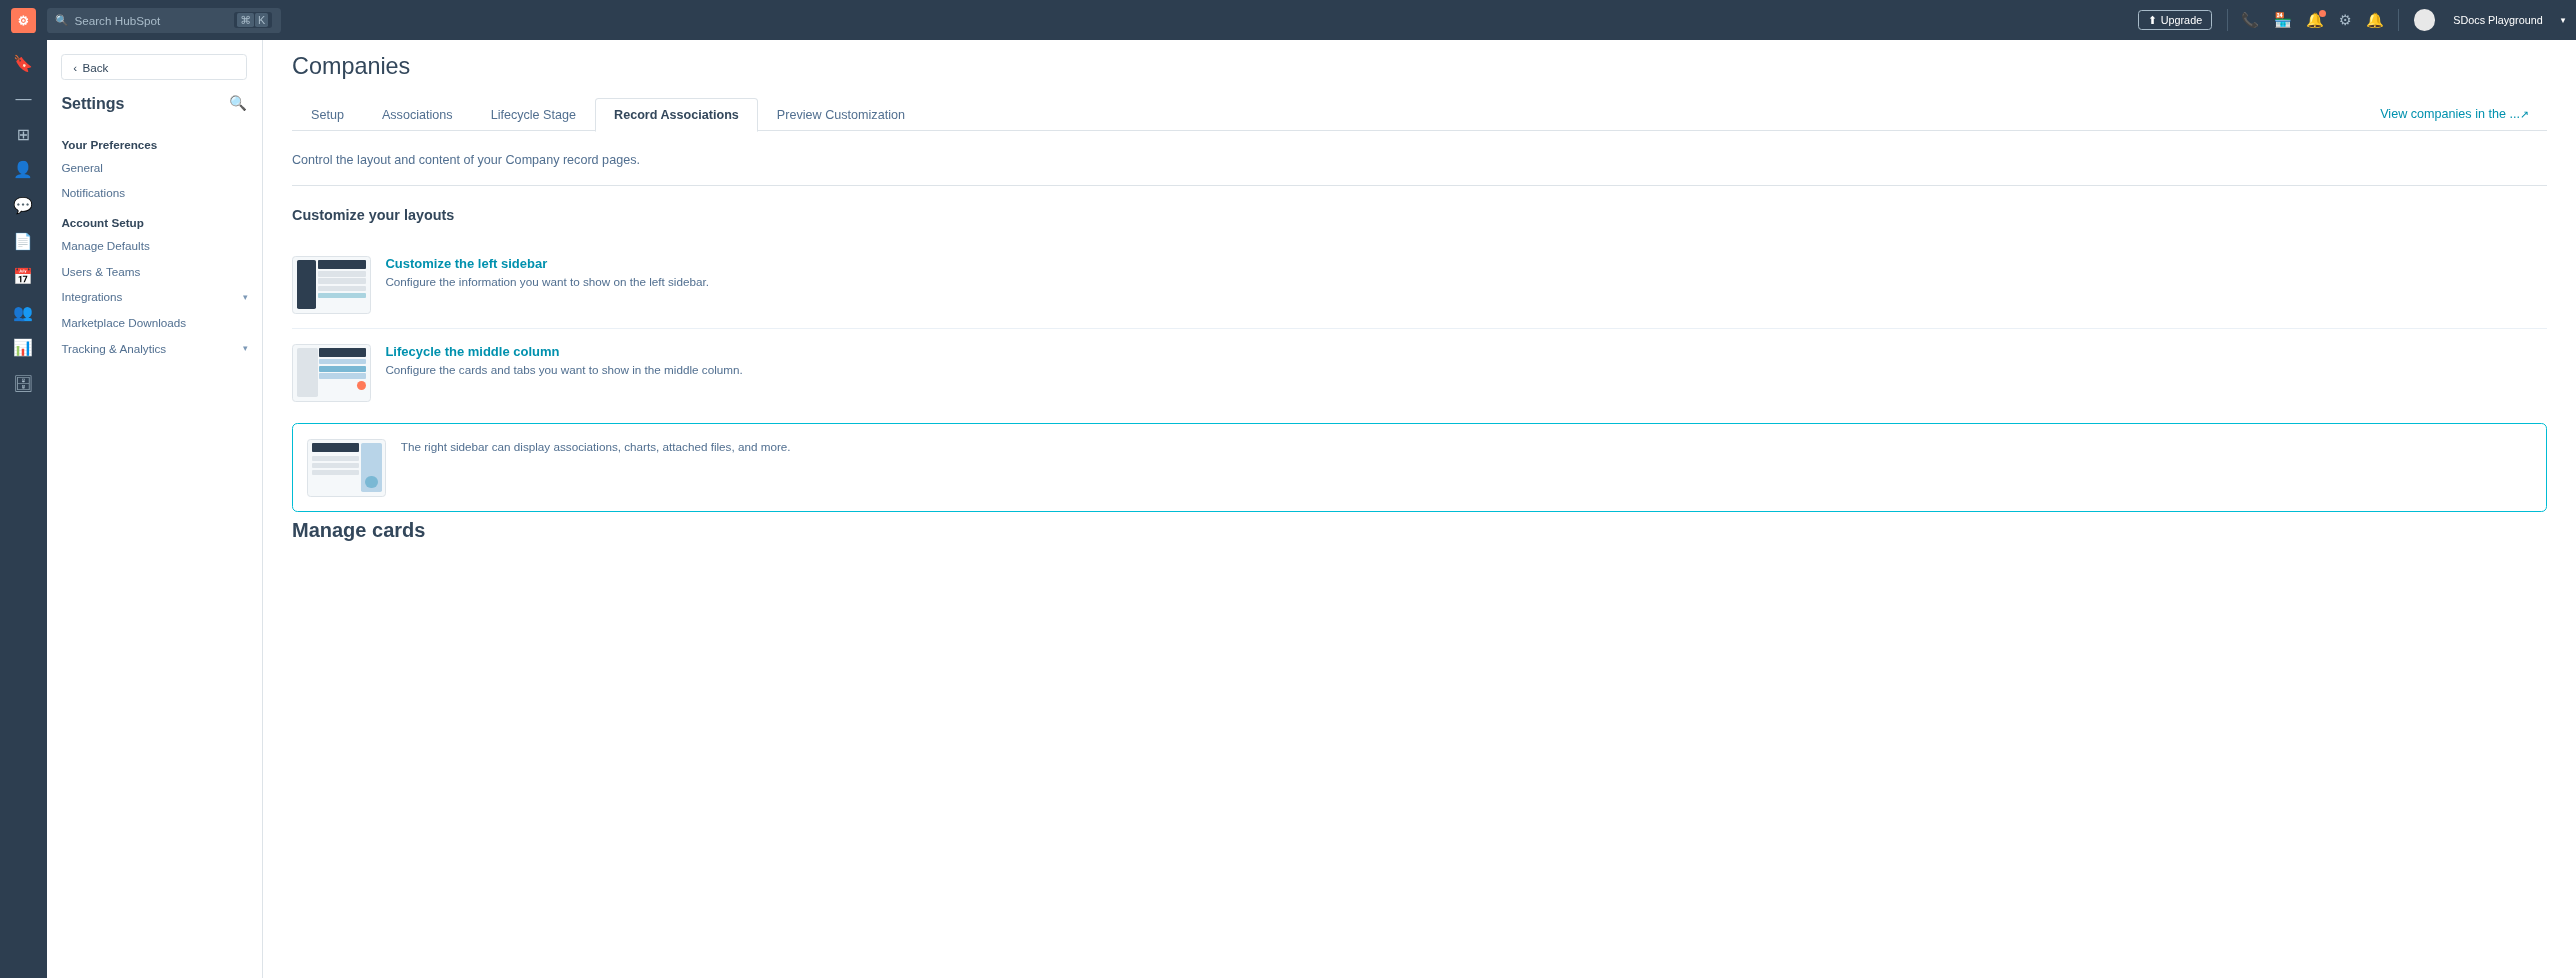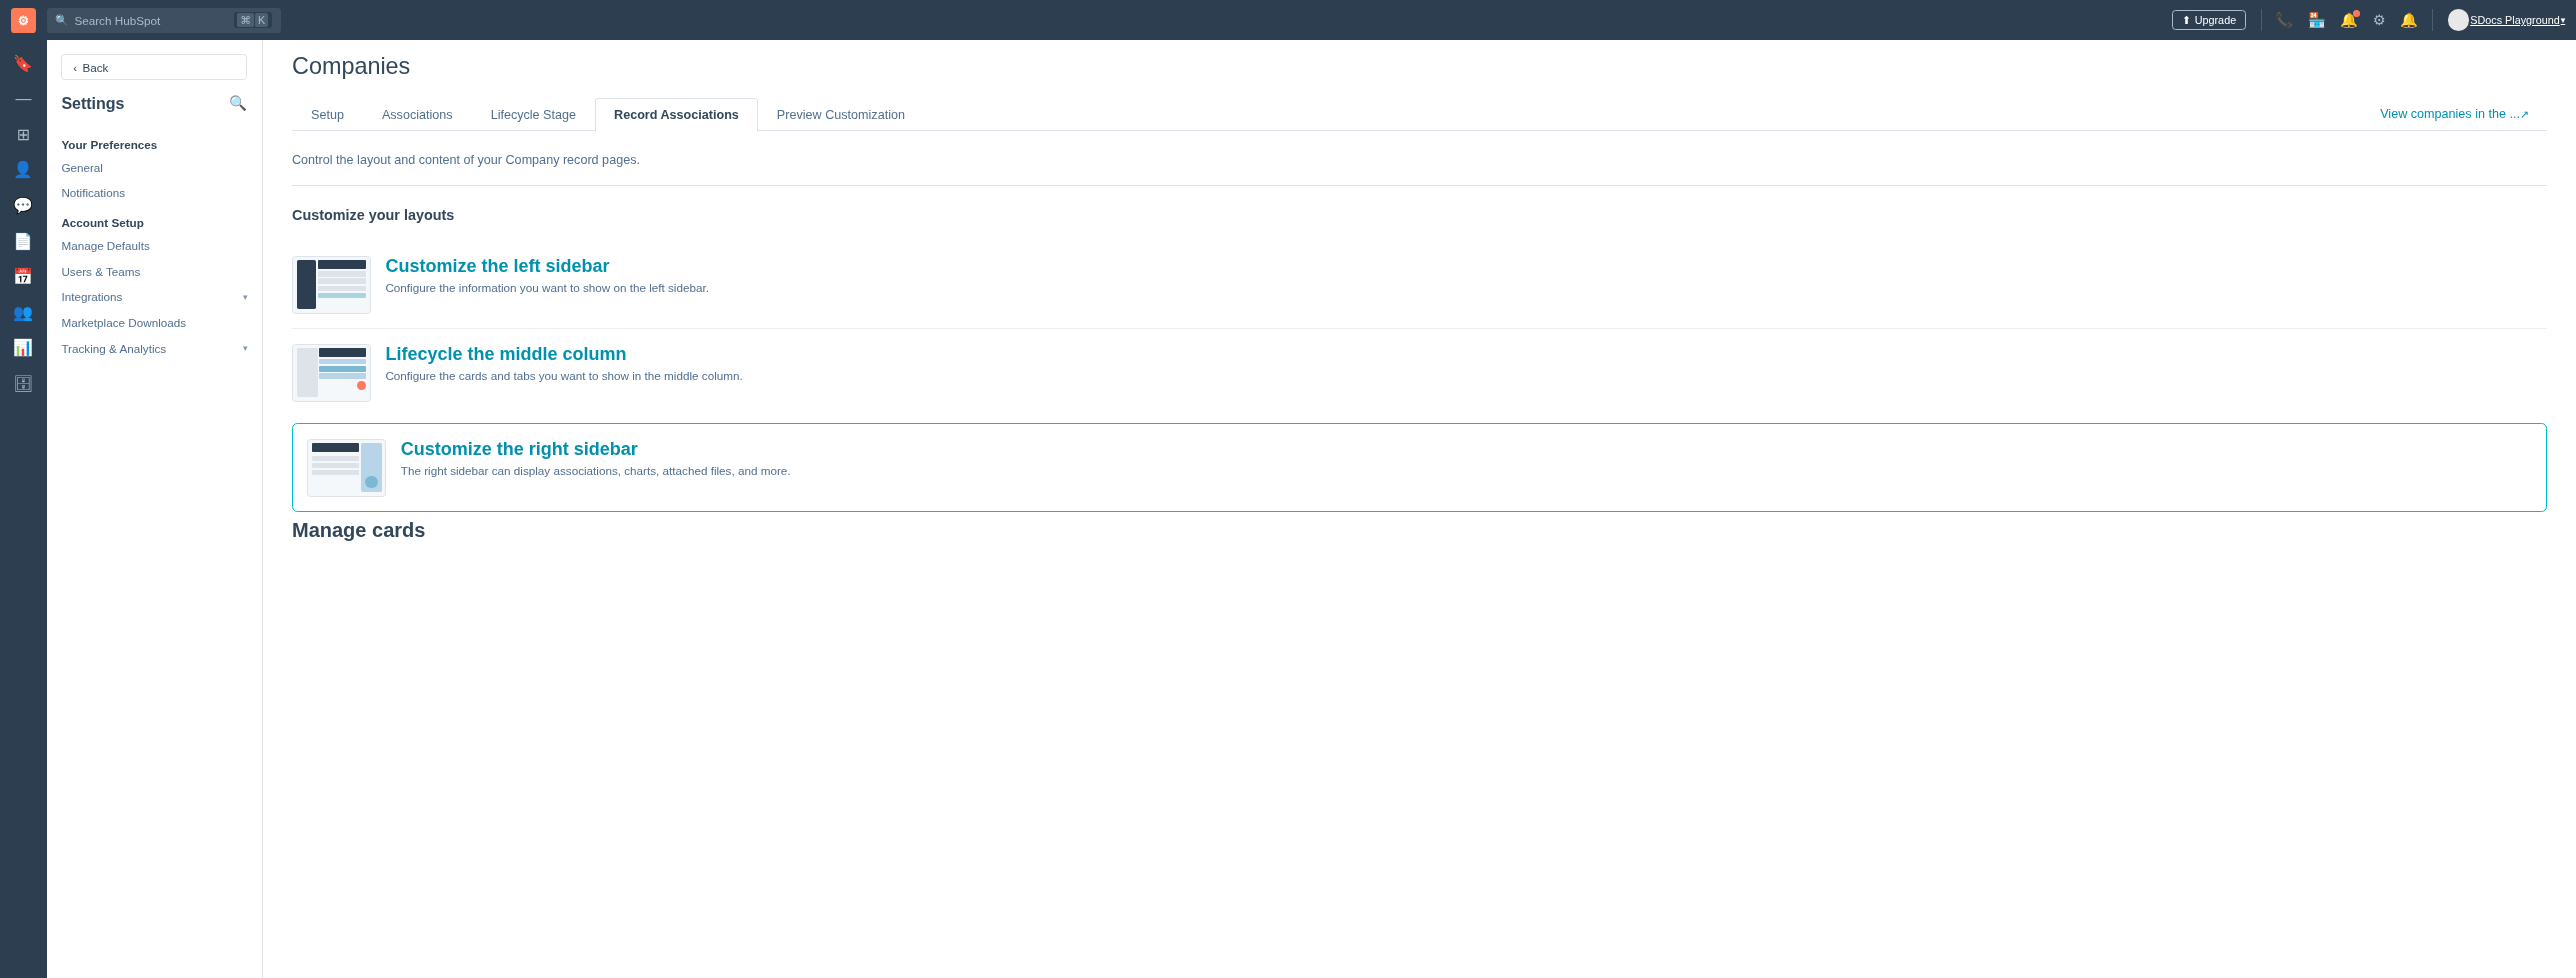--- a/index.html
+++ b/index.html
@@ -25,21 +25,21 @@
     .kbd { color: #a8bbc9; font-size: 9px; background: #4a5f72; border-radius: 1.8px; padding: 0.9px 2.7px; }
     .nav-spacer { flex: 1; }
     .nav-actions { display: flex; align-items: center; gap: 14.4px; }
     .upgrade-btn {
       display: flex; align-items: center; gap: 3.6px;
       border: 0.9px solid #a8bbc9; border-radius: 3.6px; padding: 2.7px 9px;
       color: #fff; font-size: 10.8px; cursor: pointer; background: transparent;
     }
     .nav-icon { color: #a8bbc9; font-size: 14.4px; cursor: pointer; position: relative; }
     .nav-divider { width: 0.9px; height: 21.6px; background: #4a5f72; }
-    .user-badge { display: flex; align-items: center; gap: 1px; color: #fff; font-size: 10.8px; cursor: pointer; text-decoration: underline; }
+    .user-badge { display: flex; align-items: center; gap: 18px; color: #fff; font-size: 10.8px; cursor: pointer; }
     .user-avatar { width: 21.6px; height: 21.6px; background: #e8e8e8; border-radius: 50%; }
     .notification-dot { position: absolute; top: -1.8px; right: -1.8px; width: 7.2px; height: 7.2px; background: #ff7a59; border-radius: 50%; }
 
     
     .left-icon-bar {
       position: fixed; top: 40px; left: 0; bottom: 0; width: 47px;
       background: #2d3e50; display: flex; flex-direction: column; align-items: center;
       padding: 7.2px 0; gap: 3.6px; z-index: 99;
     }
     .icon-btn { color: #a8bbc9; font-size: 16px; width: 36px; height: 32px; display: flex; align-items: center; justify-content: center; border-radius: 3.6px; cursor: pointer; }
@@ -124,21 +124,21 @@
     .preview-middle {
       width: 100%; height: 100%; display: flex; gap: 1.8px; padding: 3.6px;
     }
     .preview-mid-left { background: #dde3e8; width: 30%; border-radius: 1.8px; }
     .preview-mid-center { flex: 1; display: flex; flex-direction: column; gap: 1.8px; }
     .preview-mid-row { background: #b8d4e8; border-radius: 0.9px; height: 7.2px; }
     .preview-mid-row.accent { background: #7ab8d4; }
     .preview-dot { width: 10.8px; height: 10.8px; background: #ff7a59; border-radius: 50%; align-self: flex-end; margin-top: auto; }
 
     .layout-card-info { flex: 1; }
-    .layout-card-title { font-size: 18px; color: #0091ae; font-weight: 600; margin-bottom: 3.6px; }
+    .layout-card-title { font-size: 13px; color: #0091ae; font-weight: 600; margin-bottom: 3.6px; }
     .layout-card-desc { font-size: 11.7px; color: #516f90; line-height: 1.4; }
 
     
     .preview-right {
       width: 100%; height: 100%; display: flex; gap: 1.8px; padding: 3.6px;
     }
     .preview-right-main { flex: 1; display: flex; flex-direction: column; gap: 1.8px; }
     .preview-right-sidebar { background: #b8d4e8; width: 30%; border-radius: 1.8px; }
     .preview-right-row { background: #dde3e8; border-radius: 0.9px; height: 7.2px; }
     .preview-dot-right { width: 12.6px; height: 12.6px; background: #7ab8d4; border-radius: 50%; margin-top: auto; align-self: center; }
@@ -316,21 +316,20 @@
             <div class="preview-right-row" style="height:5.4px; margin-top:1.8px;"></div>
             <div class="preview-right-row" style="height:5.4px;"></div>
             <div class="preview-right-row" style="height:5.4px;"></div>
           </div>
           <div class="preview-right-sidebar" style="display:flex; flex-direction:column; align-items:center; justify-content:flex-end; padding-bottom:3.6px;">
             <div class="preview-dot-right"></div>
           </div>
         </div>
       </div>
       <div class="layout-card-info">
-        <div class="layout-card-title">Customize the right sidebar</div>
         <div class="layout-card-desc">The right sidebar can display associations, charts, attached files, and more.</div>
       </div>
     </div>
   </div>
 
   <h2 class="manage-section-title">Manage cards</h2>
 </main>
 
 
 </body></html>

